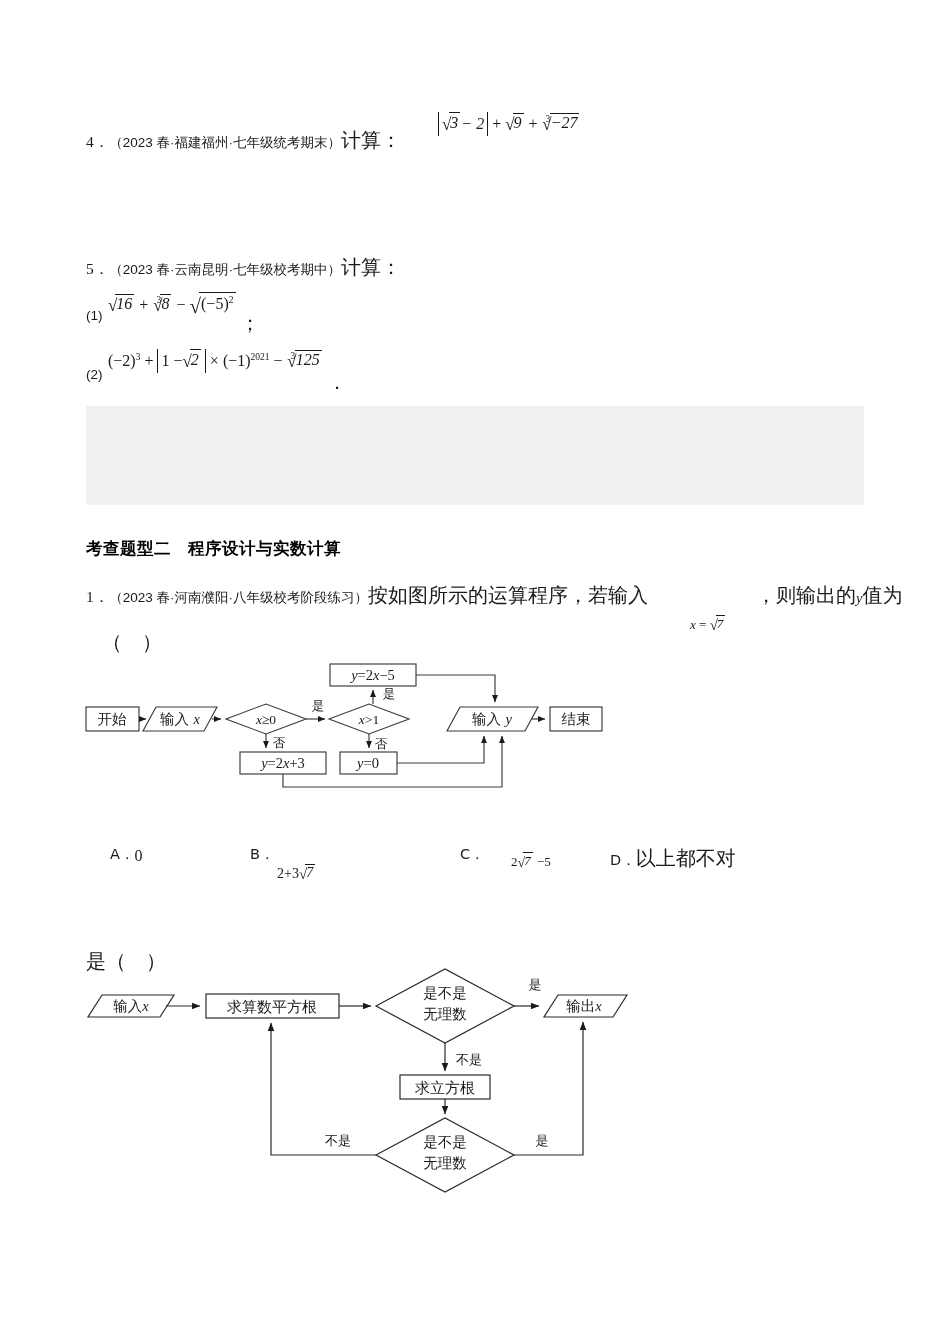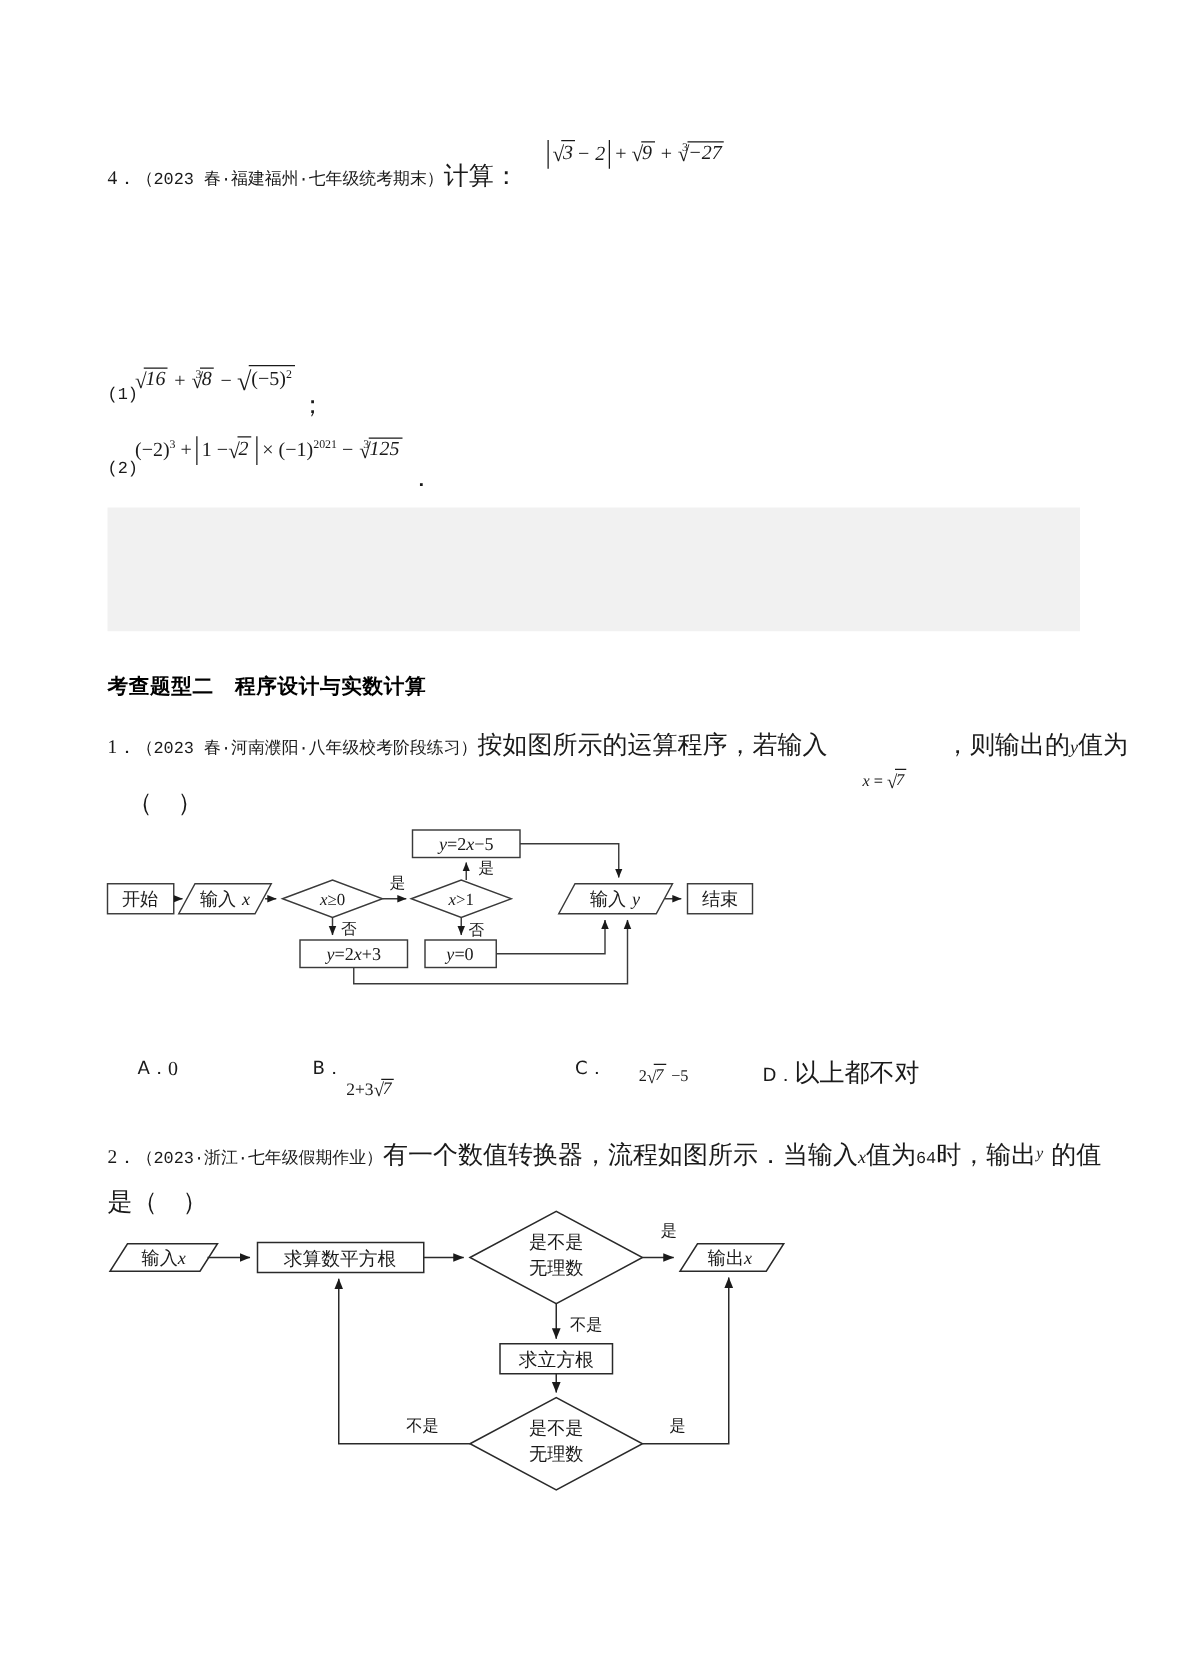--- a/index.html
+++ b/index.html
@@ -32,21 +32,21 @@
   }
   .qnum {
     font-family: "Liberation Serif", serif;
     font-size: 15.5px;
   }
   .cjk {
     font-family: "DejaVu Sans", "Liberation Sans", sans-serif;
     font-size: 20px;
   }
   .meta {
-    font-family: Liberation Mono, monospace;
+    font-family: Liberation Sans, sans-serif;
     font-size: 13.5px;
   }
 
   
   .math {
     font-family: "Liberation Serif", "DejaVu Serif", serif;
     font-style: italic;
     font-size: 16px;
     display: inline-block;
     vertical-align: middle;
@@ -147,20 +147,23 @@
 
   <div class="qline" style="left:86px; top:125px;">
     <span class="qnum">4．</span><span class="meta">（2023 春·福建福州·七年级统考期末）</span><span class="cjk">计算：</span>
   </div>
   <div style="position:absolute; left:438px; top:112px;">
     <span class="math">
       <span class="abs"><span class="rad"><span class="sym">√</span><span class="bar"><span>3</span></span></span><span>− 2</span></span><span class="up">&nbsp;+&nbsp;</span><span class="rad"><span class="sym">√</span><span class="bar"><span>9</span></span></span><span class="up">&nbsp;+&nbsp;</span><span class="rad"><span class="idx">3</span><span class="sym">√</span><span class="bar"><span>−27</span></span></span>
     </span>
   </div>
 
+  <div class="qline" style="left:86px; top:252px;">
+    <span class="qnum">5．</span><span class="meta">（2023 春·云南昆明·七年级校考期中）</span><span class="cjk">计算：</span>
+  </div>
 
   <div class="qline" style="left:86px; top:303px;">
     <span class="meta">(1)</span>
   </div>
   <div style="position:absolute; left:108px; top:293px;">
     <span class="math">
       <span class="rad"><span class="sym">√</span><span class="bar"><span>16</span></span></span><span class="up">&nbsp;+&nbsp;</span><span class="rad"><span class="idx">3</span><span class="sym">√</span><span class="bar"><span>8</span></span></span><span class="up">&nbsp;−&nbsp;</span><span class="rad"><span class="sym" style="font-size:21px; vertical-align:-3px;">√</span><span class="bar" style="padding:2px 3px 0 2px;"><span class="par">(−5)</span><span class="sup">2</span></span></span>
     </span>
   </div>
   <div class="qline" style="left:240px; top:308px;">
@@ -275,23 +278,20 @@
   <div class="opt" style="left:460px; top:845px;">
     <span class="optlbl">C．</span>
   </div>
   <div style="position:absolute; left:487px; top:852px;margin-left:24px;">
     <span class="math" style="font-size:13px;"><span class="up">2</span><span class="rad"><span class="sym" style="font-size:14px;">√</span><span class="bar"><span>7</span></span></span><span class="up">&nbsp;</span><span class="up">−5</span></span>
   </div>
   <div class="opt" style="left:610px; top:845px;">
     <span class="optlbl">D．</span><span class="cjk">以上都不对</span>
   </div>
 
-  <div class="qline" style="left:86px; top:908px;">
-    <span class="qnum">2．</span><span class="meta">（2023·浙江·七年级假期作业）</span><span class="cjk">有一个数值转换器，流程如图所示．当输入</span><span class="math" style="font-size:14.5px;">x</span><span class="cjk">值为</span><span class="meta">64</span><span class="cjk">时，输出</span><span class="math" style="font-size:12.5px; vertical-align:4px;">y</span><span class="cjk">&nbsp;的值</span>
-  </div>
   <div class="qline" style="left:86px; top:946px;">
     <span class="cjk">是（　）</span>
   </div>
 
   <div class="flow" style="left:80px; top:965px;">
     <svg width="560" height="255" viewBox="0 0 560 255" xmlns="http://www.w3.org/2000/svg">
       <defs>
         <marker id="ah2" markerWidth="8" markerHeight="8" refX="7" refY="3.4" orient="auto">
           <path d="M0,0.5 L7.2,3.4 L0,6.3 z" fill="#1a1a1a"></path>
         </marker>

